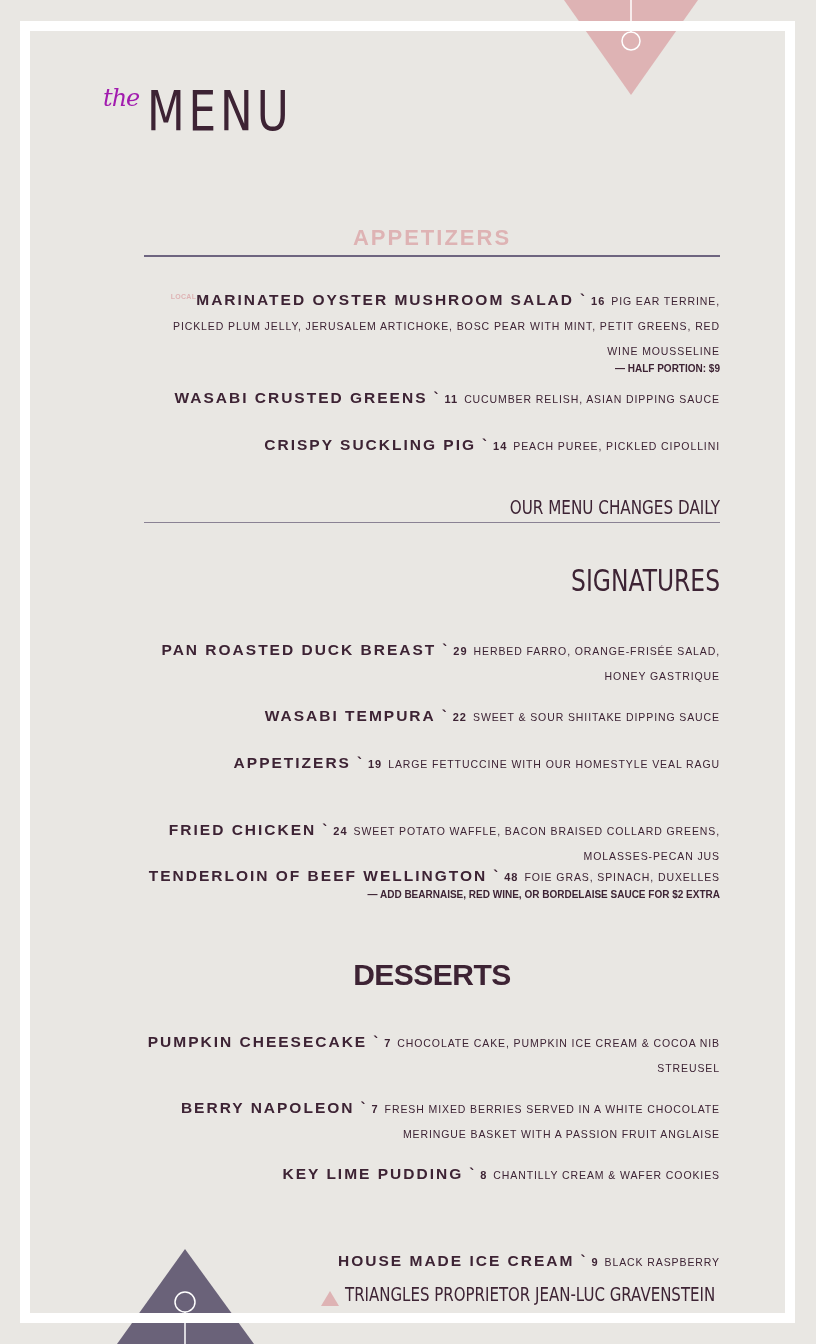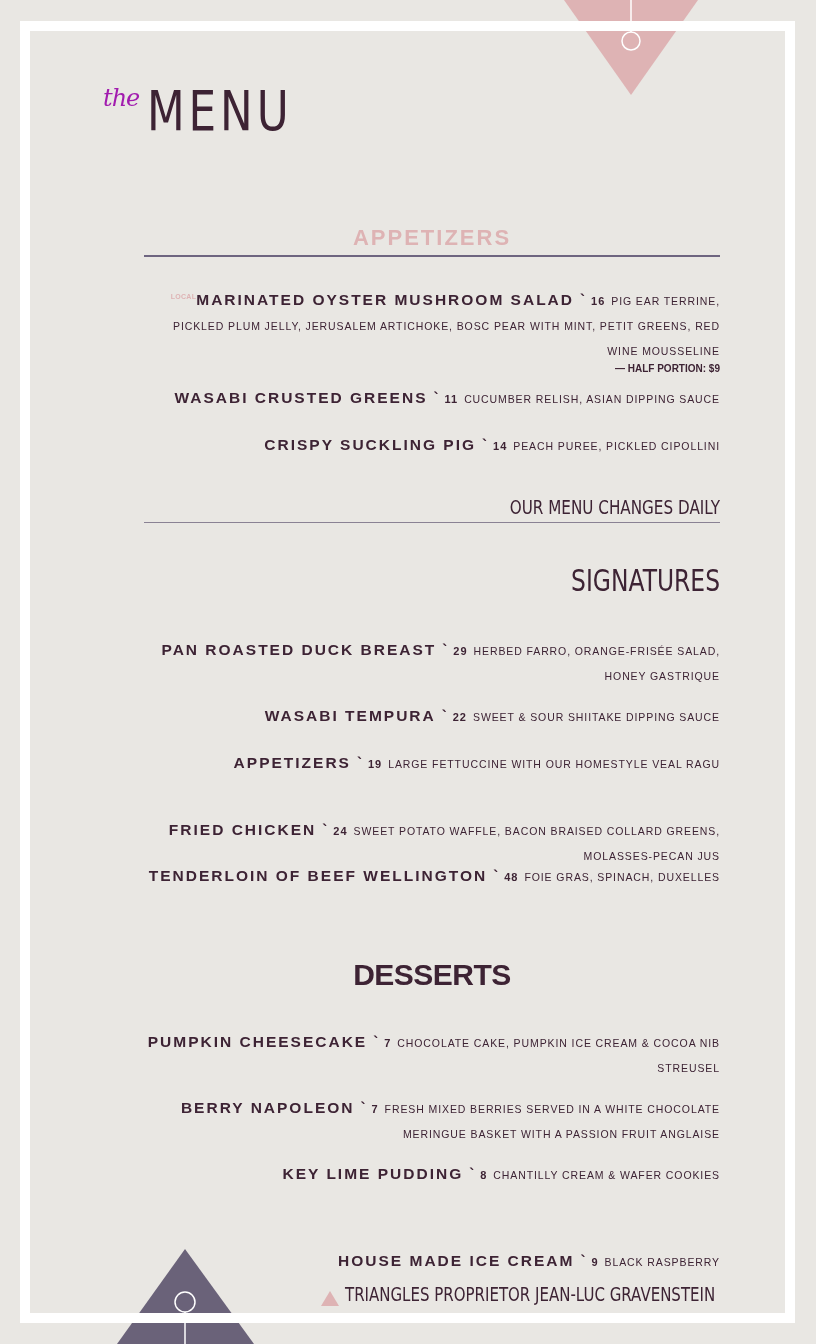--- a/index.html
+++ b/index.html
@@ -116,20 +116,21 @@
 <div class="content item" style="top:751px;">
   <span class="name">APPETIZERS</span><span class="sep">`</span><span class="price">19</span><span class="desc">LARGE FETTUCCINE WITH OUR HOMESTYLE VEAL RAGU</span>
 </div>
 
 <div class="content item" style="top:798px;margin-top:20px;">
   <span class="name">FRIED CHICKEN</span><span class="sep">`</span><span class="price">24</span><span class="desc">SWEET POTATO WAFFLE, BACON BRAISED COLLARD GREENS, MOLASSES-PECAN JUS</span>
 </div>
 
 <div class="content item" style="top:864px;">
   <span class="name">TENDERLOIN OF BEEF WELLINGTON</span><span class="sep">`</span><span class="price">48</span><span class="desc">FOIE GRAS, SPINACH, DUXELLES</span>
+  <span class="note">— ADD BEARNAISE, RED WINE, OR BORDELAISE SAUCE FOR $2 EXTRA</span>
 </div>
 
 <div class="content section-heading h-desserts">DESSERTS</div>
 
 <div class="content item" style="top:1030px;">
   <span class="name">PUMPKIN CHEESECAKE</span><span class="sep">`</span><span class="price">7</span><span class="desc">CHOCOLATE CAKE, PUMPKIN ICE CREAM &amp; COCOA NIB STREUSEL</span>
 </div>
 
 <div class="content item" style="top:1096px;">
   <span class="name">BERRY NAPOLEON</span><span class="sep">`</span><span class="price">7</span><span class="desc">FRESH MIXED BERRIES SERVED IN A WHITE CHOCOLATE MERINGUE BASKET WITH A PASSION FRUIT ANGLAISE</span>

